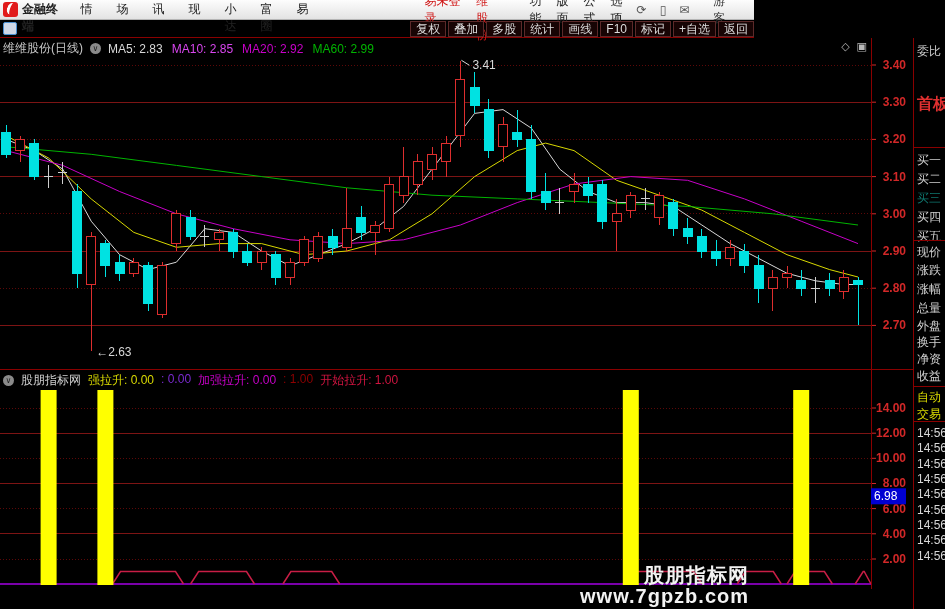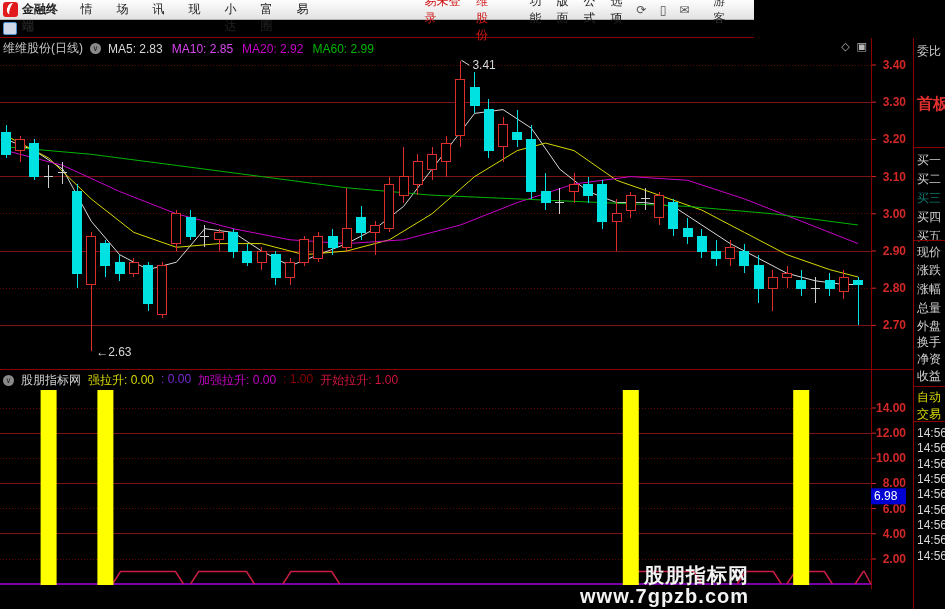--- a/index.html
+++ b/index.html
@@ -92,20 +92,31 @@
     <span class="mb-icons" id="menu-icons">
         <span>⟳</span>
         <span>▯</span>
         <span>✉</span>
       </span>
     <span class="user">游客</span>
   </div>
 
   <div class="toolbar">
     <span class="tb-icon"></span>
+    <div class="tb-right" id="tb-buttons">
+        <span class="tbtn">复权</span>
+        <span class="tbtn">叠加</span>
+        <span class="tbtn">多股</span>
+        <span class="tbtn">统计</span>
+        <span class="tbtn">画线</span>
+        <span class="tbtn">F10</span>
+        <span class="tbtn">标记</span>
+        <span class="tbtn">+自选</span>
+        <span class="tbtn">返回</span>
+      </div>
   </div>
 
   <div class="body-row">
     <div class="chart-col">
 
       <div class="main-panel">
         <svg id="main-svg" width="913" height="331">
             <line x1="0" y1="27.0" x2="871" y2="27.0" stroke="#5c0808" stroke-dasharray="1,2" shape-rendering="crispEdges"></line>
             <line x1="871" y1="27.0" x2="876" y2="27.0" stroke="#d22828"></line>
             <text x="906" y="31" fill="#d22828" text-anchor="end" font-size="12" font-weight="bold">3.40</text>

